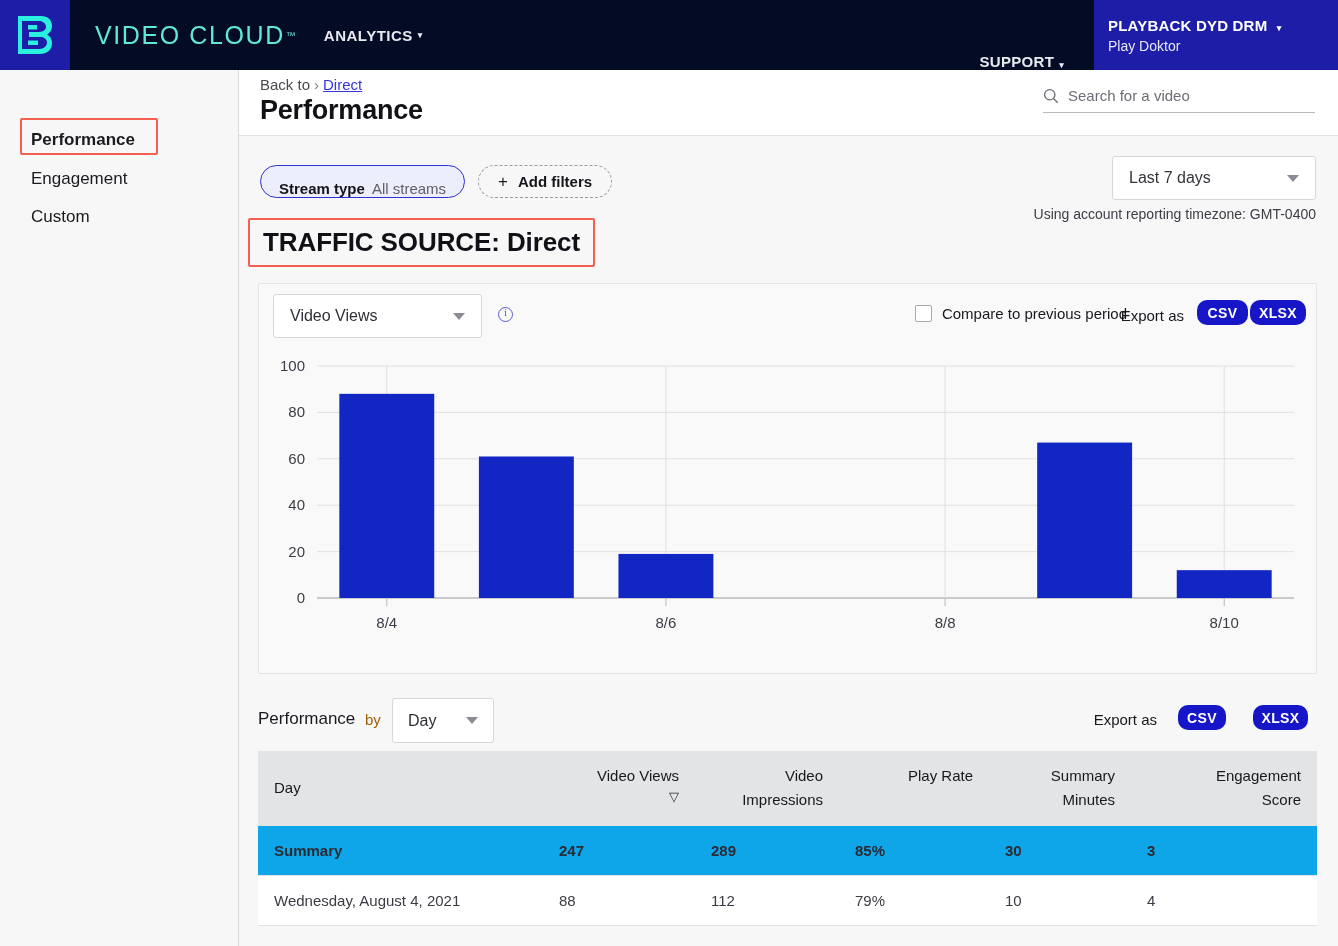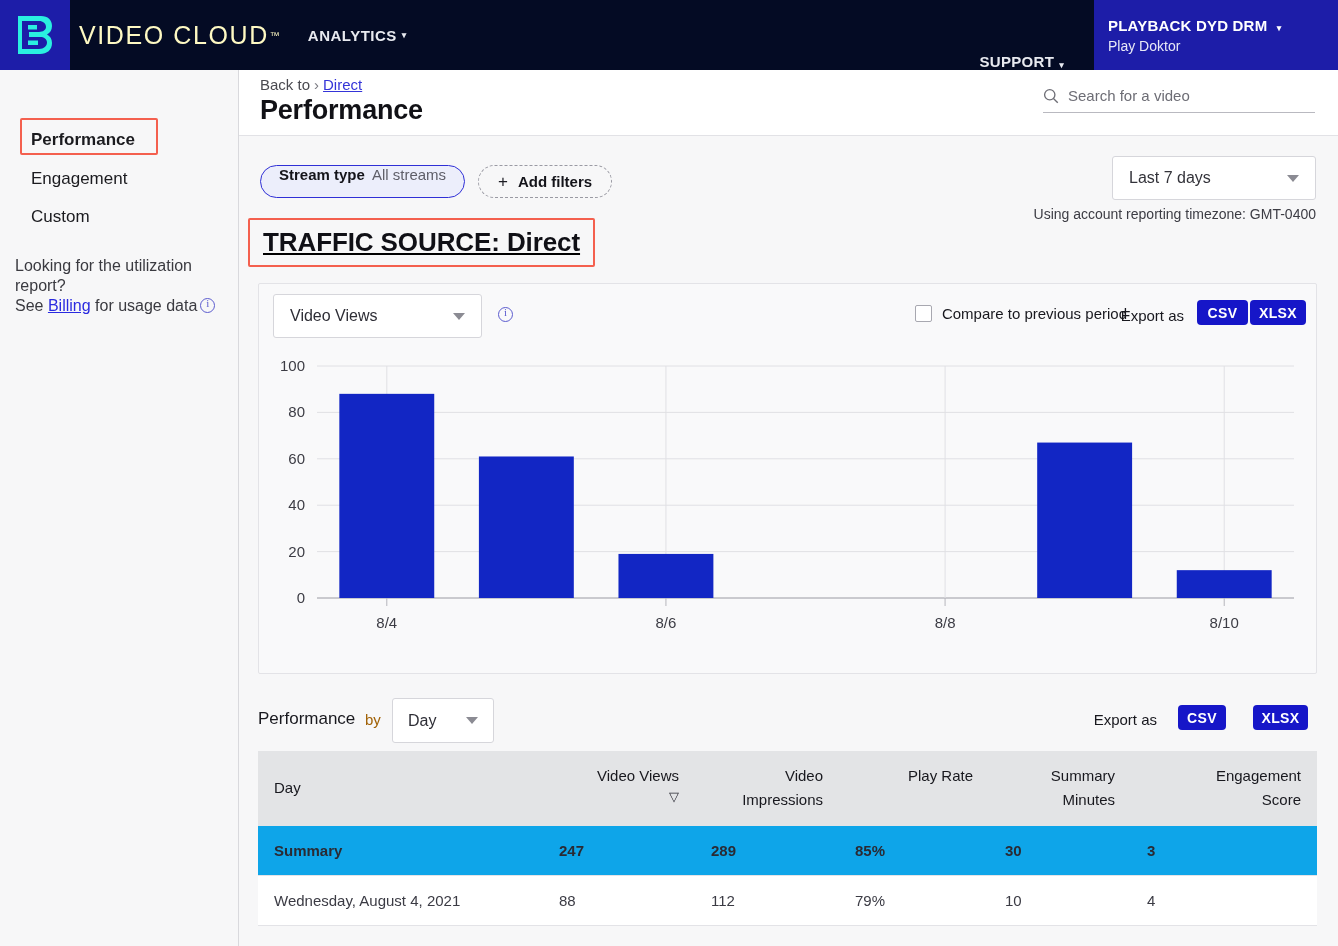--- a/index.html
+++ b/index.html
@@ -15,22 +15,22 @@
   .topnav {
     position:absolute; left:0; top:0; width:1338px; height:70px;
     background:#040b24; display:flex; align-items:stretch;
   }
   .logo-box {
     width:70px; height:70px; background:#1d1da8;
     display:flex; align-items:center; justify-content:center; flex:0 0 70px;
   }
   .logo-glyph { width:40px; height:42px; }
   .brand {
-    display:flex; align-items:center; padding-left:9px;
-    color:#fef9c3; font-size:25px; letter-spacing:1.6px; font-weight:400;
+    display:flex; align-items:center; padding-left:25px;
+    color:#5eead4; font-size:25px; letter-spacing:1.6px; font-weight:400;
     font-family:"Liberation Sans", sans-serif;
   }
   .brand .tm { font-size:10px; vertical-align:super; letter-spacing:0; margin-left:1px;}
   .nav-item {
     display:flex; align-items:center; color:#e8eaf0;
     font-size:15px; font-weight:700; letter-spacing:0.5px; margin-left:28px;
   }
   .caret { margin-left:5px; font-size:9px; line-height:1; }
   .nav-spacer { flex:1 1 auto; }
   .support {
@@ -100,21 +100,21 @@
     display:flex; align-items:center; gap:9px;
   }
   .search-text { font-size:15px; color:#6d6d75; }
   .mag { width:16px; height:16px; }
 
   
   .filter-row { position:relative; height:60px; margin-top:20px; }
   .pill-stream {
     position:absolute; left:21px; top:9px; height:33px;
     background:#eceefb; border:1.6px solid #2f2fd6; border-radius:17px;
-    display:flex; align-items:flex-start; padding:0 18px; gap:7px;
+    display:flex; align-items:flex-end; padding:0 18px; gap:7px;
   }
   .pill-stream .k { font-size:15px; font-weight:700; color:#14141a; }
   .pill-stream .v { font-size:15px; color:#5e5e68; }
   .pill-add {
     position:absolute; left:239px; top:9px; height:33px;
     border:1.4px dashed #9a9aa3; border-radius:17px; background:transparent;
     display:flex; align-items:center; padding:0 19px; gap:10px;
   }
   .pill-add .plus { font-size:17px; color:#1b1b22; line-height:1; }
   .pill-add .lbl { font-size:15px; font-weight:700; color:#14141a; }
@@ -131,21 +131,21 @@
   .tz-note {
     position:absolute; right:22px; top:50px;
     font-size:14px; color:#3c3c44;
   }
 
   
   .ts-wrap { position:relative; margin-top:2px; height:54px; }
   .ts-box {
     position:absolute; left:9px; top:0; height:49px;
     border:2px solid #f4604f; border-radius:2px;
-    display:flex; align-items:center; padding:0 13px;text-decoration:underline;
+    display:flex; align-items:center; padding:0 13px;
   }
   .ts-text { font-size:26px; font-weight:700; color:#101016; letter-spacing:-0.1px; }
 
   
   .chart-card {
     position:relative; margin:11px 21px 0 19px; height:391px;
     background:#f9f9fa; border:1px solid #e3e3e7; border-radius:2px;
   }
   .metric-select {
     position:absolute; left:14px; top:10px; width:209px; height:44px;
@@ -157,21 +157,21 @@
   .cmp-wrap {
     position:absolute; right:189px; top:21px;
     display:flex; align-items:center; gap:10px;
   }
   .cb { width:17px; height:17px; border:1.5px solid #a8a8b0; background:#fff; border-radius:2px; }
   .cmp-lbl { font-size:15px; color:#18181e; }
   .exp-lbl { position:absolute; right:132px; top:23px; font-size:15px; color:#18181e; }
   .btn-csv, .btn-xlsx {
     position:absolute; top:16px; height:25px; background:#1616c8; color:#fff;
     font-size:14px; font-weight:700; letter-spacing:0.4px;
-    display:flex; align-items:center; justify-content:center; border-radius:4px;
+    display:flex; align-items:center; justify-content:center; border-radius:10px;
   }
   .chart-card .btn-csv { right:68px; width:51px; }
   .chart-card .btn-xlsx { right:10px; width:56px; }
 
   .plot { position:absolute; left:0; top:72px; width:100%; height:300px; }
 
   
   .tbl-top { position:relative; height:62px; margin:15px 21px 0 19px; }
   .tbl-title {
     position:absolute; left:0; top:20px; font-size:17px; color:#18181e; font-weight:400;
@@ -243,25 +243,20 @@
   <div class="sidebar">
     <div class="active-box"></div>
     <div class="side-link active side-pos-1">
       <span>Performance</span>
     </div>
     <div class="side-link side-pos-2">
       <span>Engagement</span>
     </div>
     <div class="side-link side-pos-3">
       <span>Custom</span>
-    </div>
-    <div class="side-note">
-      <span>Looking for the utilization</span><br>
-      <span>report?</span><br>
-      <span>See </span><a href="#">Billing</a><span> for usage data</span><span class="info-circle"></span>
     </div>
   </div>
 
   <div class="main">
 
     <div class="head-band">
       <div class="breadcrumb">
         <span>Back to</span><span class="sep">›</span><a href="#" class="crumb-link">Direct</a>
       </div>
       <div class="page-title">Performance</div>

